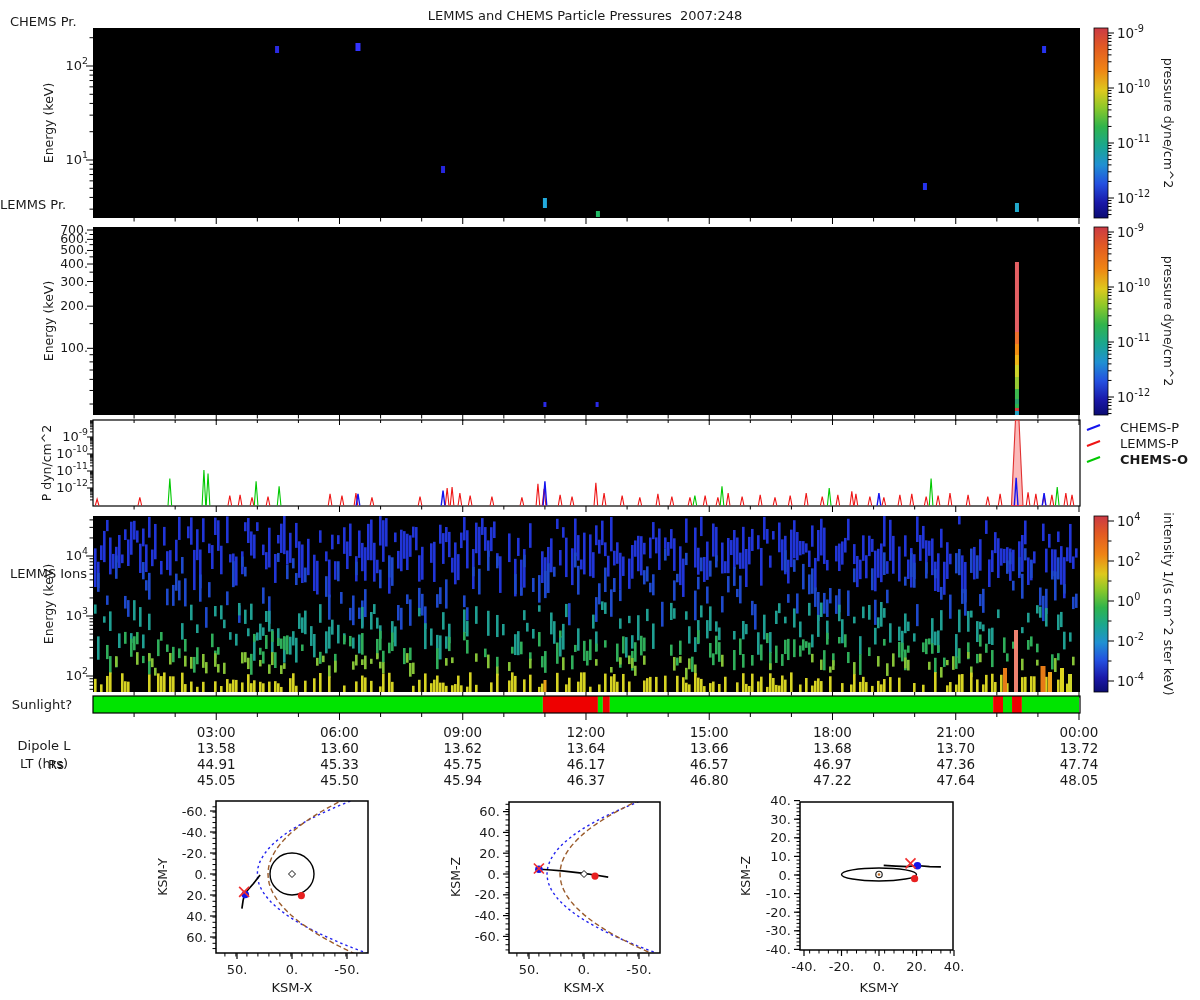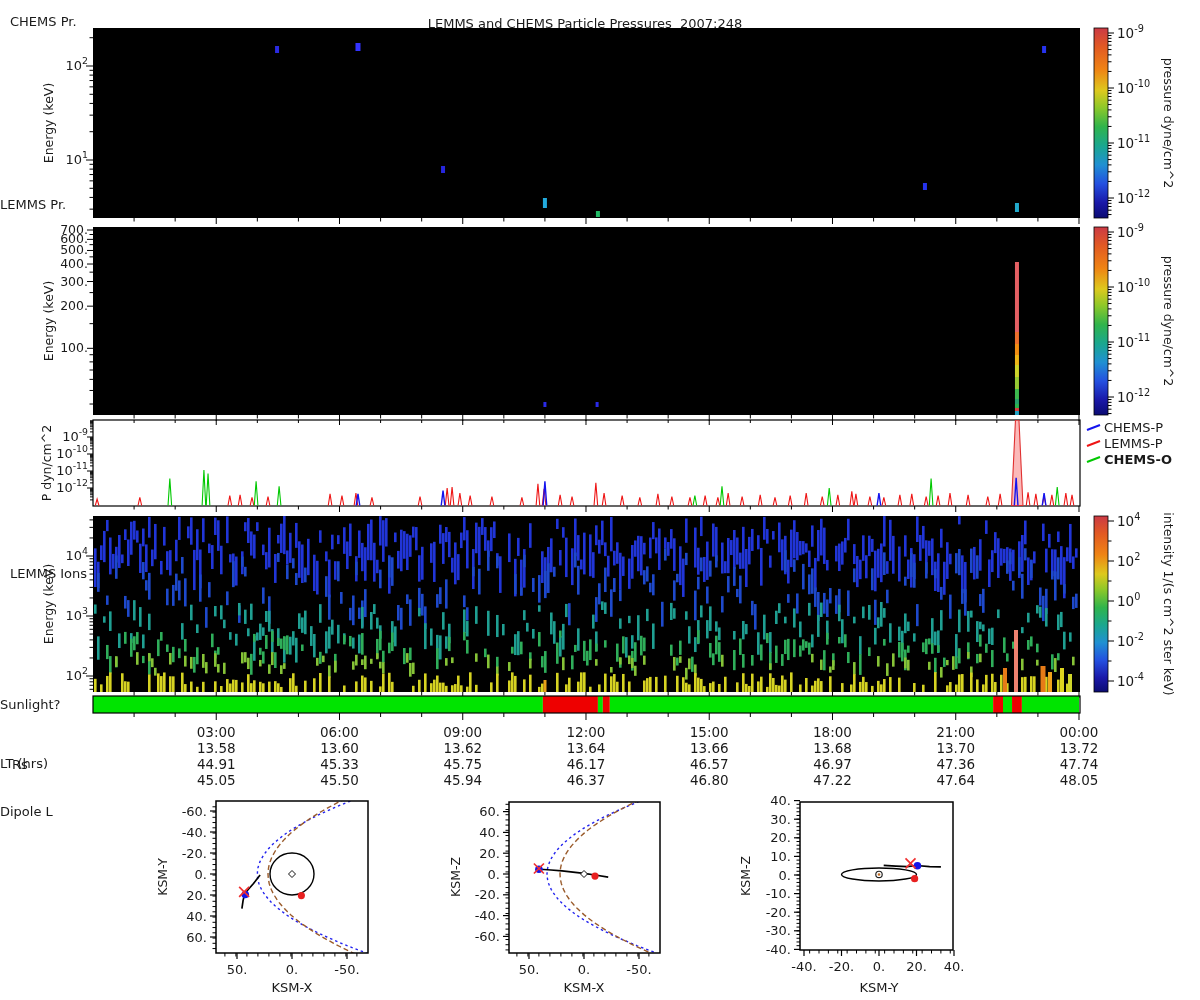--- a/index.html
+++ b/index.html
@@ -4,24 +4,24 @@
 <style>
   html,body{margin:0;padding:0;background:#fff;}
   #fig{position:relative;width:1200px;height:1000px;background:#ffffff;
        font-family:"DejaVu Sans", sans-serif;color:#1a1a1a;overflow:hidden;}
   .abs{position:absolute;}
   .lbl{position:absolute;font-size:13px;white-space:pre;color:#1a1a1a;}
   .vlabel{position:absolute;font-size:12.5px;white-space:nowrap;
           transform:translate(-50%,-50%) rotate(-90deg);}
   .cbtitle{position:absolute;font-size:12.5px;white-space:nowrap;
            writing-mode:vertical-rl;transform:translate(-50%,-50%);}
-  .rightal{text-align:left;}
+  .rightal{text-align:center;}
   #title{position:absolute;top:8px;left:585px;transform:translateX(-50%);
-         font-size:13px;white-space:pre;margin-top:8px;}
-  .legend-row{position:absolute;display:flex;align-items:center;gap:3px;
+         font-size:13px;white-space:pre;}
+  .legend-row{position:absolute;display:flex;align-items:center;gap:19px;
               font-size:13px;white-space:nowrap;}
   svg text{font-family:"DejaVu Sans", sans-serif;fill:#1a1a1a;}
 </style>
 </head>
 <body>
 
 <div id="fig">
   <div id="title">LEMMS and CHEMS Particle Pressures  2007:248</div>
 
   <div class="lbl" style="left:10px;top:14px;">CHEMS Pr.</div>
@@ -52,21 +52,21 @@
   </div>
   <div class="legend-row" style="left:1086px;top:452px;font-weight:bold;">
     <svg width="15" height="9">
         <line x1="1" y1="7" x2="14" y2="2" stroke="#00c800" stroke-width="2"></line>
       </svg>
     <span>CHEMS-O</span>
   </div>
 
   <div class="lbl rightal" style="left:0px;top:756px;width:88px;">LT (hrs)</div>
   <div class="lbl rightal" style="left:12px;top:757px;width:88px;">Rs</div>
-  <div class="lbl rightal" style="left:0px;top:804px;width:88px;">Dipole L</div>
+  <div class="lbl rightal" style="left:0px;top:738px;width:88px;">Dipole L</div>
 
   <div class="vlabel" style="left:162px;top:877px;">KSM-Y</div>
   <div class="vlabel" style="left:455px;top:877px;">KSM-Z</div>
   <div class="vlabel" style="left:745px;top:876px;">KSM-Z</div>
   <div class="lbl" style="left:292px;top:980px;transform:translateX(-50%);">KSM-X</div>
   <div class="lbl" style="left:584px;top:980px;transform:translateX(-50%);">KSM-X</div>
   <div class="lbl" style="left:879px;top:980px;transform:translateX(-50%);">KSM-Y</div>
 
   <svg id="chart" class="abs" style="left:0;top:0;" width="1200" height="1000">
       <g>

